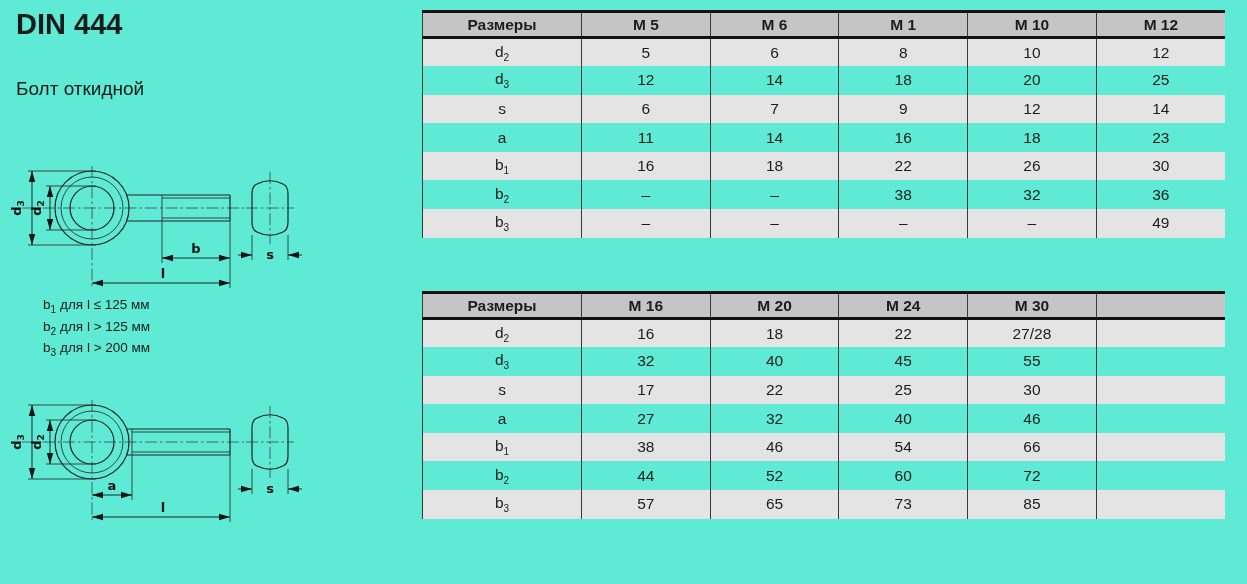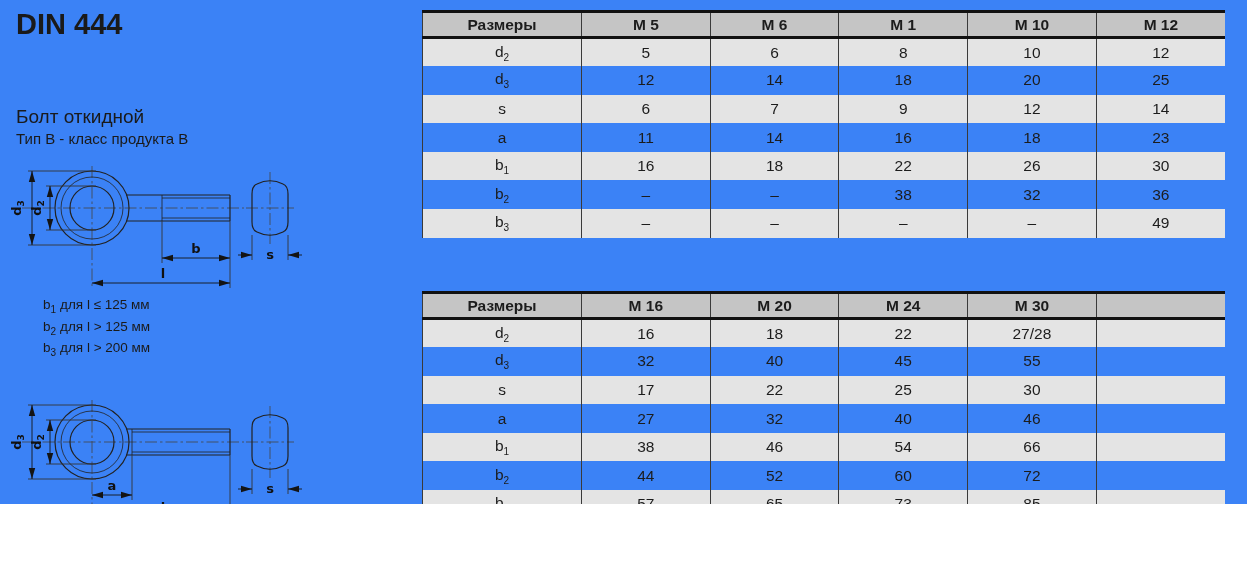--- a/index.html
+++ b/index.html
@@ -1,21 +1,21 @@
 <!DOCTYPE html>
 <html><head>
 <meta charset="utf-8">
 <style>
   html,body{margin:0;padding:0;background:#ffffff;}
-  .page{position:relative;width:1247px;height:504px;background:#3b82f6;overflow:hidden;
+  .page{position:relative;width:1247px;height:584px;background:#5eead4;overflow:hidden;
         font-family:"Liberation Sans",sans-serif;color:#1a1a1a;}
 
   
   .title{position:absolute;left:16px;top:8px;font-size:29px;font-weight:bold;letter-spacing:0px;}
-  .subtitle{position:absolute;left:16px;top:78px;font-size:19px;margin-top:28px;}
+  .subtitle{position:absolute;left:16px;top:78px;font-size:19px;}
   .type-heading{position:absolute;left:16px;font-size:15px;}
   .type-b{top:130px;}
   .type-bl{top:366px;}
 
   .notes{position:absolute;left:43px;top:296px;font-size:13.5px;line-height:17px;}
   .note-line sub{font-size:10px;}
   .note-rest{margin-left:4px;}
 
   
   table.dims{position:absolute;left:422px;width:803px;border-collapse:collapse;table-layout:fixed;padding-left:20px;}
@@ -48,21 +48,20 @@
   text.dim{font-family:"DejaVu Sans",sans-serif;font-size:13px;font-weight:bold;fill:#111;}
   tspan.svgsub{font-size:9px;}
 </style>
 </head>
 <body>
 
 <div class="page">
 
   <div class="title">DIN 444</div>
   <div class="subtitle">Болт откидной</div>
-  <div class="type-heading type-b">Тип B - класс продукта B</div>
 
   <div class="notes">
     <div class="note-line"><span>b</span><sub>1</sub><span class="note-rest">для l ≤ 125 мм</span></div>
     <div class="note-line"><span>b</span><sub>2</sub><span class="note-rest">для l &gt; 125 мм</span></div>
     <div class="note-line"><span>b</span><sub>3</sub><span class="note-rest">для l &gt; 200 мм</span></div>
   </div>
 
   <svg id="drawing1" class="drawing" width="300" height="134" viewBox="0 0 300 134">
     <defs>
       <marker id="d1arrow" viewBox="0 0 12 8" markerWidth="12" markerHeight="8" refX="11.5" refY="4" orient="auto-start-reverse" markerUnits="userSpaceOnUse">

